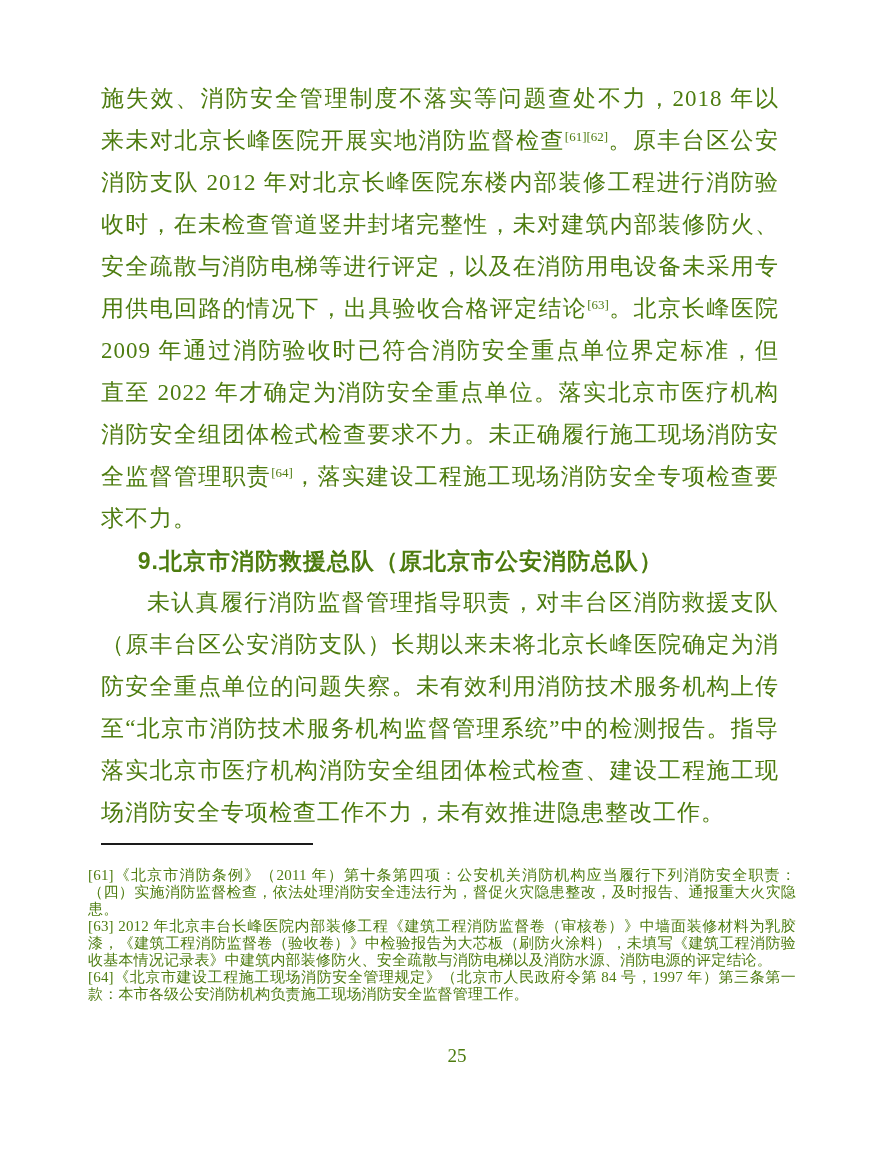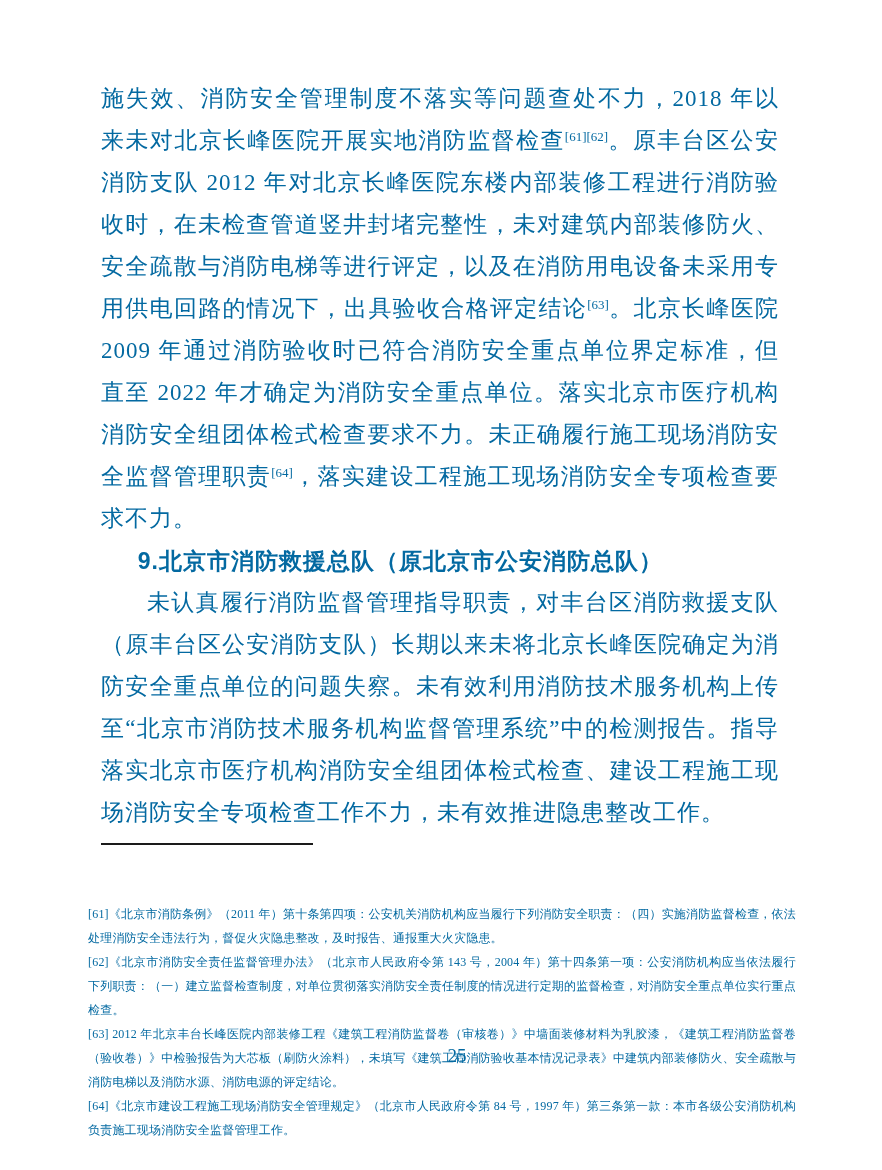--- a/index.html
+++ b/index.html
@@ -5,21 +5,21 @@
   html, body {
     margin: 0;
     padding: 0;
     background: #ffffff;
   }
   .page {
     position: relative;
     width: 882px;
     height: 1170px;
     background: #ffffff;
-    color: #0369a1;
+    color: #4d7c0f;
     font-family: "Liberation Serif", "DejaVu Serif", serif;
     overflow: hidden;
   }
   .body-text {
     position: absolute;
     left: 101px;
     top: 78px;
     width: 678px;
     font-size: 23px;
     line-height: 42px;
@@ -55,24 +55,24 @@
     position: absolute;
     left: 101px;
     top: 843px;
     width: 212px;
     height: 0;
     border-top: 2px solid #1a1a1a;
   }
   .footnotes {
     position: absolute;
     left: 88px;
-    top: 902px;
+    top: 867px;
     width: 708px;
-    font-size: 12px;
-    line-height: 24px;
+    font-size: 15px;
+    line-height: 17px;
     letter-spacing: 0.2px;
     text-align: justify;
     text-justify: inter-character;
   }
   .footnote {
     margin: 0;
     padding: 0;
   }
   .page-number {
     position: absolute;
@@ -93,20 +93,19 @@
   <div class="body-text">
     <p class="para">施失效、消防安全管理制度不落实等问题查处不力，2018 年以来未对北京长峰医院开展实地消防监督检查<sup class="fnref">[61][62]</sup>。原丰台区公安消防支队 2012 年对北京长峰医院东楼内部装修工程进行消防验收时，在未检查管道竖井封堵完整性，未对建筑内部装修防火、安全疏散与消防电梯等进行评定，以及在消防用电设备未采用专用供电回路的情况下，出具验收合格评定结论<sup class="fnref">[63]</sup>。北京长峰医院 2009 年通过消防验收时已符合消防安全重点单位界定标准，但直至 2022 年才确定为消防安全重点单位。落实北京市医疗机构消防安全组团体检式检查要求不力。未正确履行施工现场消防安全监督管理职责<sup class="fnref">[64]</sup>，落实建设工程施工现场消防安全专项检查要求不力。</p>
     <h2 class="heading">9.北京市消防救援总队（原北京市公安消防总队）</h2>
     <p class="para para-indent">未认真履行消防监督管理指导职责，对丰台区消防救援支队（原丰台区公安消防支队）长期以来未将北京长峰医院确定为消防安全重点单位的问题失察。未有效利用消防技术服务机构上传至“北京市消防技术服务机构监督管理系统”中的检测报告。指导落实北京市医疗机构消防安全组团体检式检查、建设工程施工现场消防安全专项检查工作不力，未有效推进隐患整改工作。</p>
   </div>
 
   <div class="fn-sep"></div>
 
   <div class="footnotes">
       <p class="footnote">[61]《北京市消防条例》（2011 年）第十条第四项：公安机关消防机构应当履行下列消防安全职责：（四）实施消防监督检查，依法处理消防安全违法行为，督促火灾隐患整改，及时报告、通报重大火灾隐患。</p>
-      <p class="footnote">[62]《北京市消防安全责任监督管理办法》（北京市人民政府令第 143 号，2004 年）第十四条第一项：公安消防机构应当依法履行下列职责：（一）建立监督检查制度，对单位贯彻落实消防安全责任制度的情况进行定期的监督检查，对消防安全重点单位实行重点检查。</p>
       <p class="footnote">[63] 2012 年北京丰台长峰医院内部装修工程《建筑工程消防监督卷（审核卷）》中墙面装修材料为乳胶漆，《建筑工程消防监督卷（验收卷）》中检验报告为大芯板（刷防火涂料），未填写《建筑工程消防验收基本情况记录表》中建筑内部装修防火、安全疏散与消防电梯以及消防水源、消防电源的评定结论。</p>
       <p class="footnote">[64]《北京市建设工程施工现场消防安全管理规定》（北京市人民政府令第 84 号，1997 年）第三条第一款：本市各级公安消防机构负责施工现场消防安全监督管理工作。</p>
     </div>
 
   <div class="page-number">25</div>
 
 </div>
 
 </body></html>

